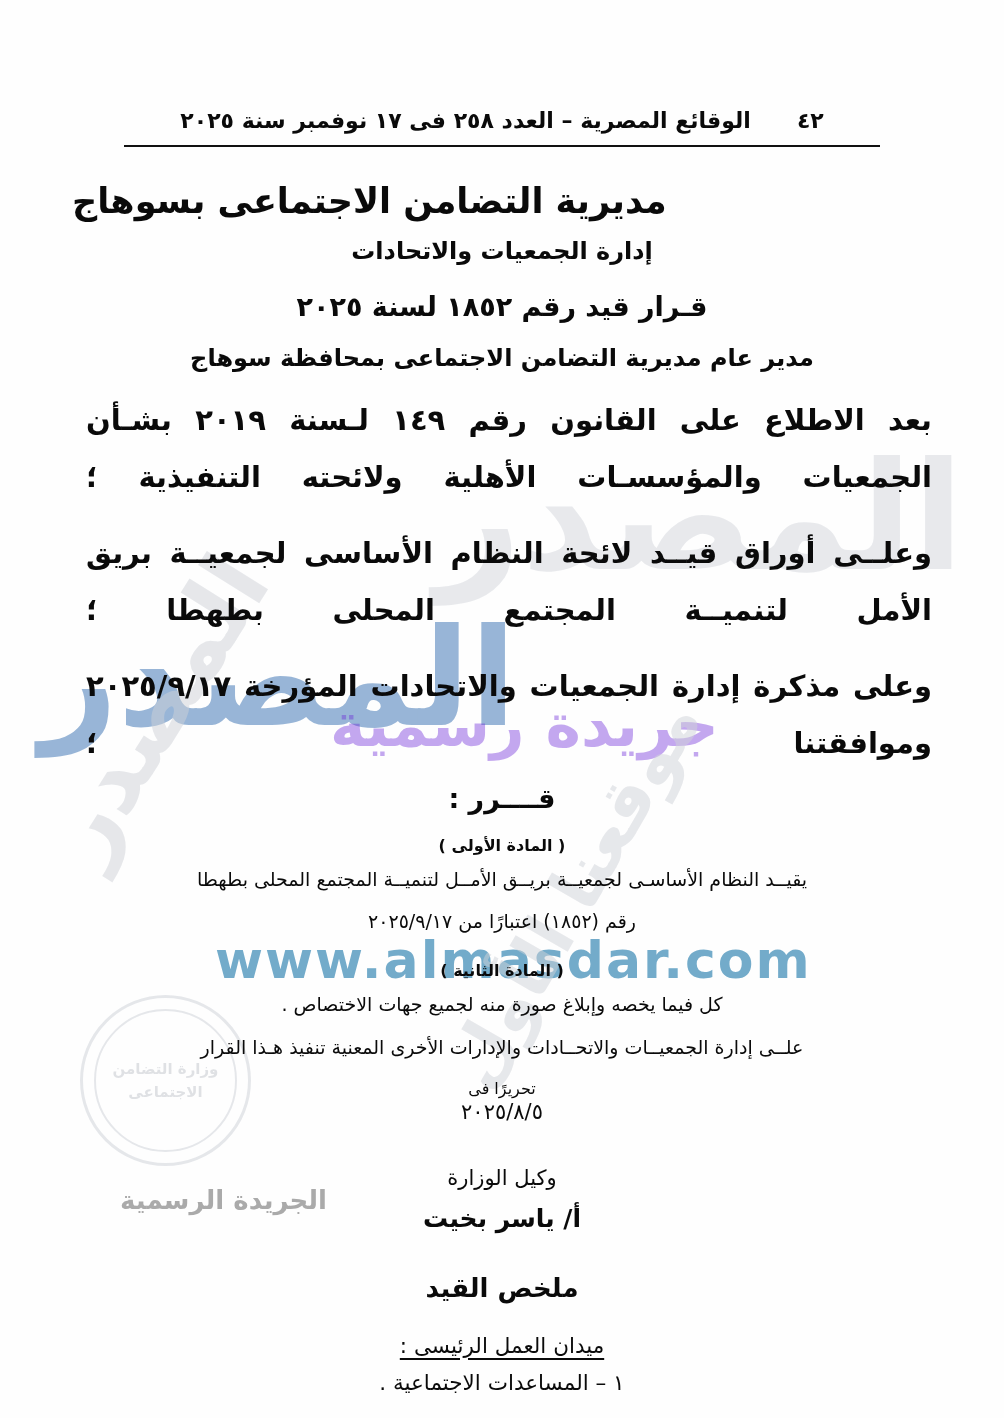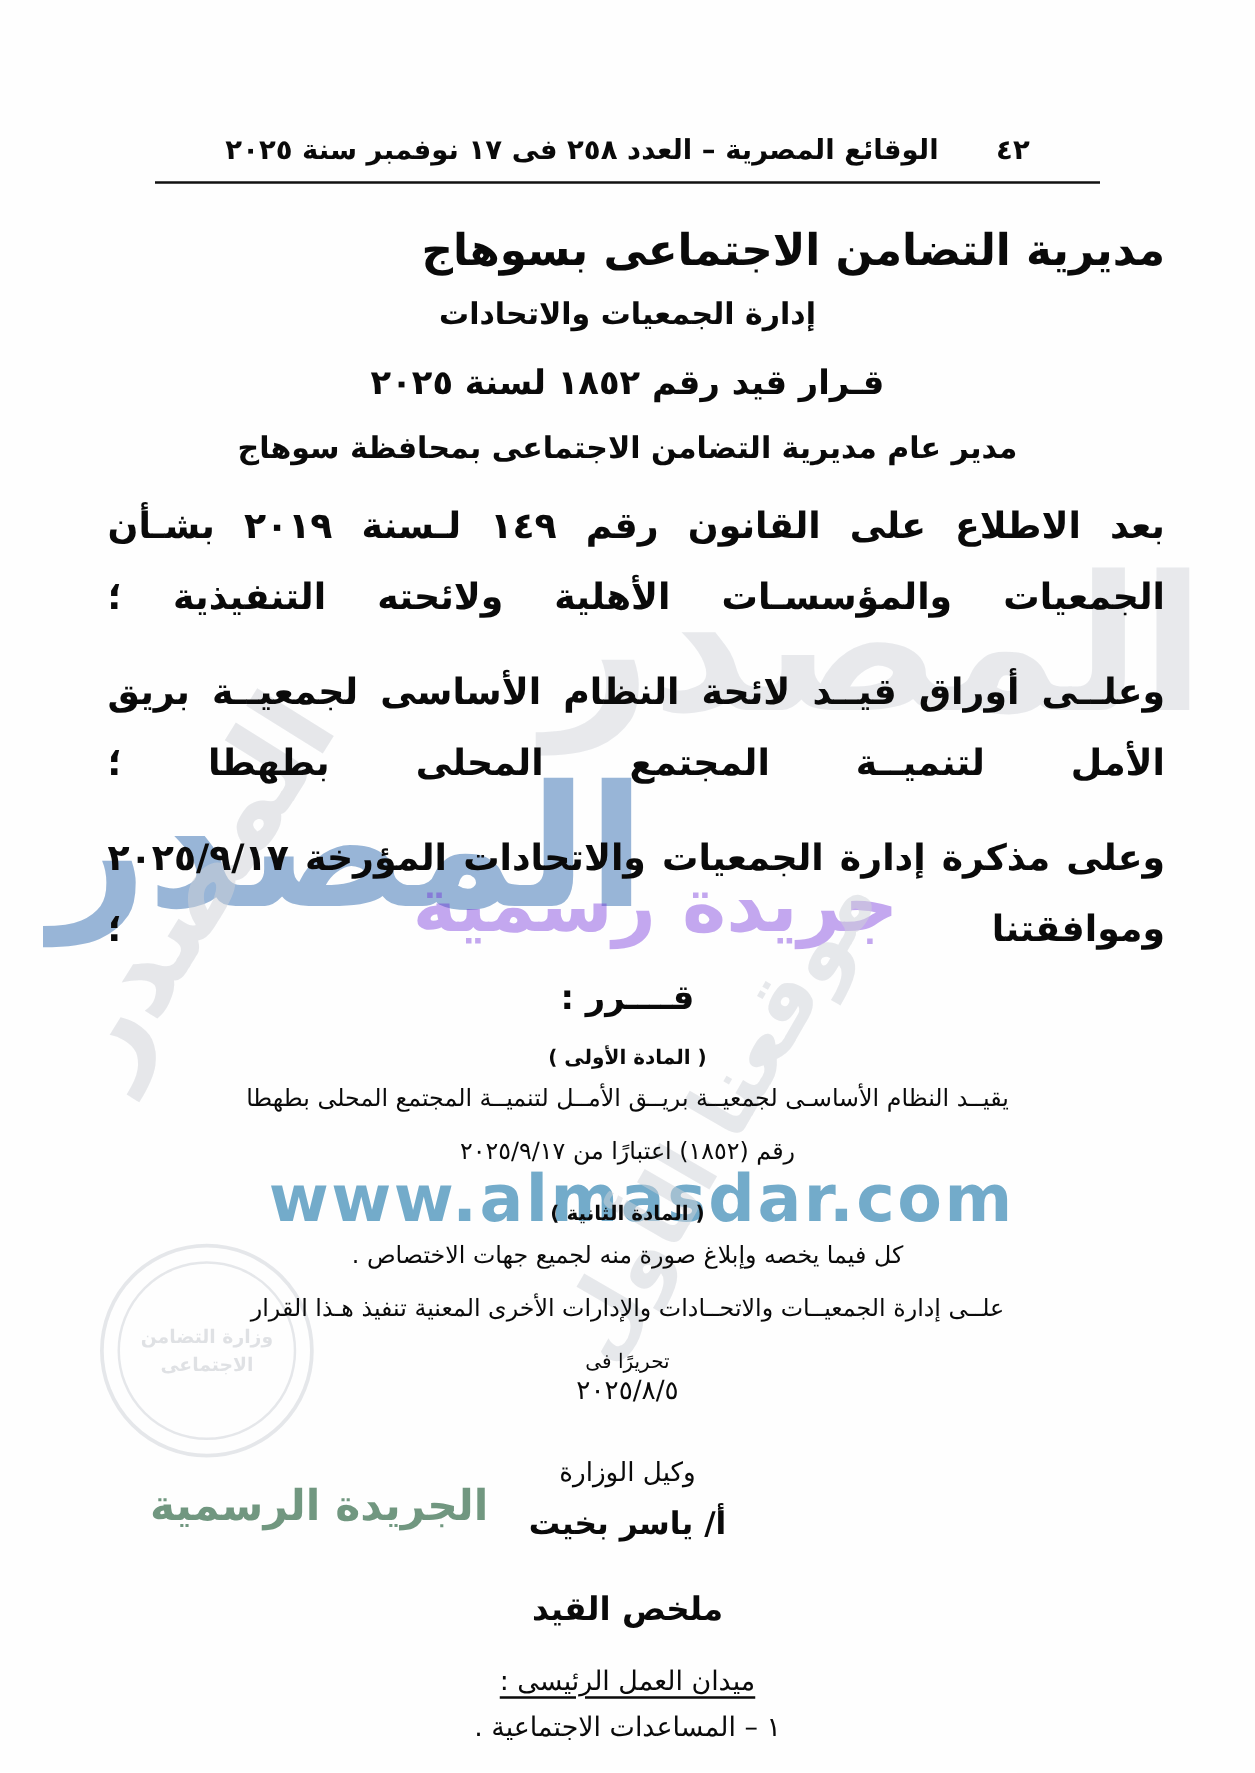--- a/index.html
+++ b/index.html
@@ -75,22 +75,22 @@
   .wm-diag2 {
     top: 1060px; left: 430px;
     font-size: 70px;
     color: #d0d3d9;
     opacity: .5;
     transform: rotate(-60deg);
     transform-origin: left top;
   }
   .wm-small {
     top: 1185px; left: 120px;
-    font-size: 34px;
-    color: #14532d;
+    font-size: 26px;
+    color: #737373;
     opacity: .6;
   }
   .wm-seal {
     position: absolute;
     top: 995px;
     left: 80px;
     width: 165px;
     height: 165px;
     border: 3px solid #d2d5db;
     border-radius: 50%;
@@ -132,21 +132,21 @@
     font-size: 22px;
     font-weight: 700;
     letter-spacing: .5px;
   }
   .header-rule {
     margin: 12px 52px 0 52px;
     border-bottom: 2.5px solid #111;
   }
 
   .title-main {
-    text-align: right;
+    text-align: left;
     font-size: 35px;
     font-weight: 800;
     margin-top: 34px;
     letter-spacing: 0px;
   }
   .title-sub {
     text-align: center;
     font-size: 24px;
     font-weight: 700;
     margin-top: 16px;

